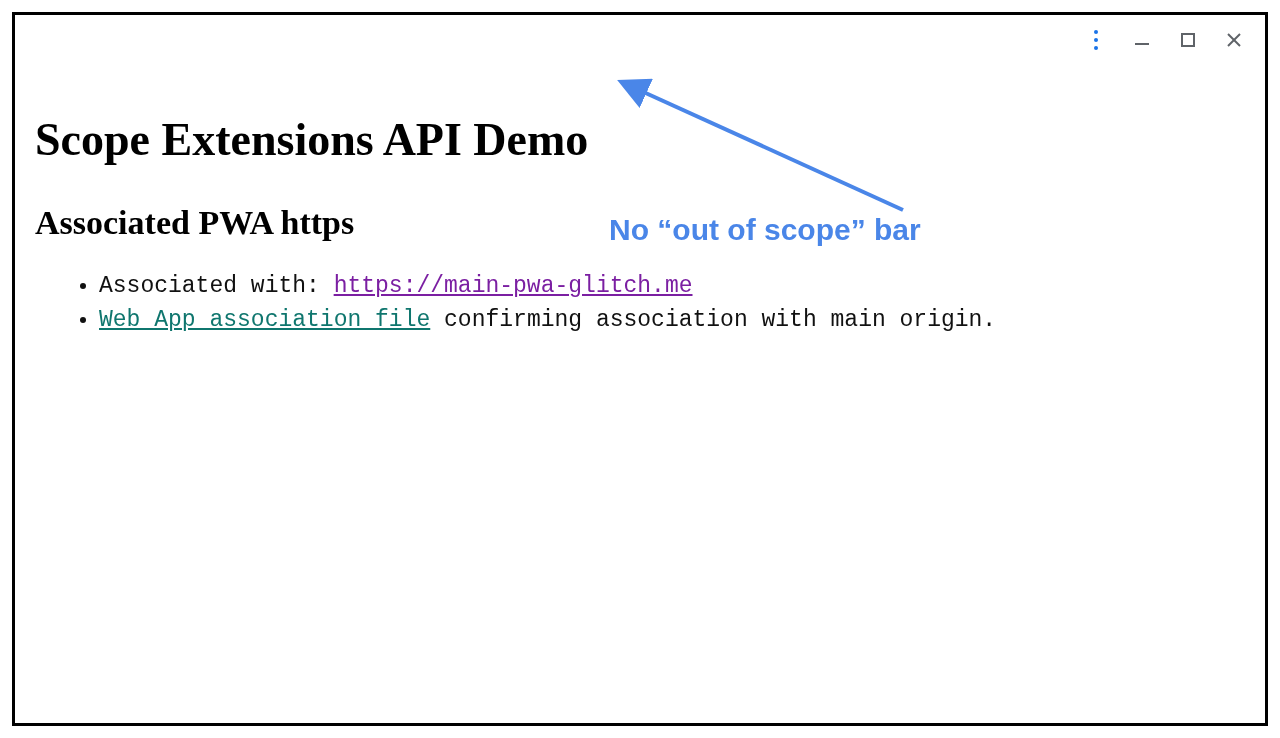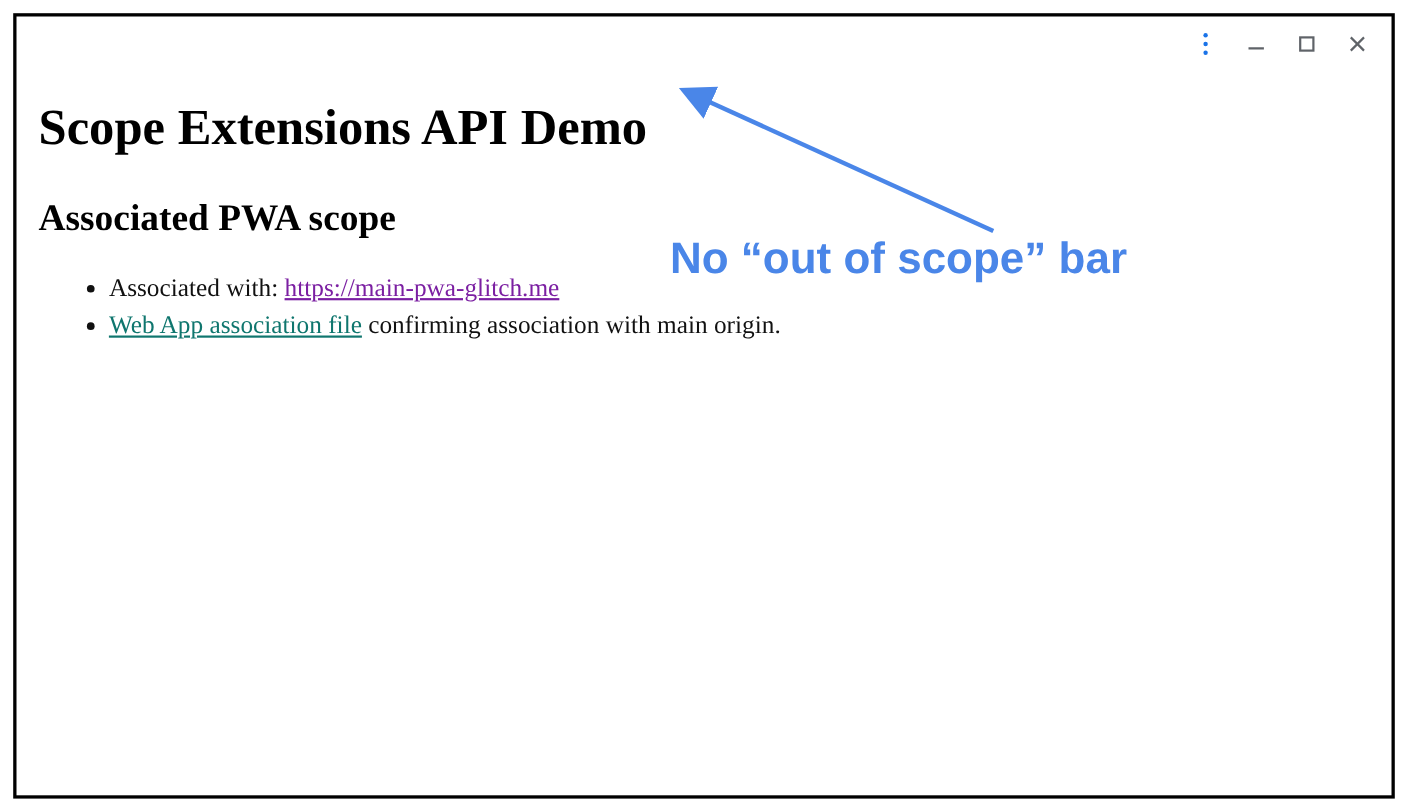--- a/index.html
+++ b/index.html
@@ -51,52 +51,53 @@
       height: 4px;
       border-radius: 50%;
       background: #1a73e8;
     }
     .content {
       padding: 0 20px 0 20px;
     }
     h1 {
       font-size: 46px;
       font-weight: bold;
-      margin-top: 24px;
+      margin-top: 48px;
       margin-bottom: 38px;
       color: #000000;
     }
     h2 {
       font-size: 34px;
       font-weight: bold;
       margin-bottom: 28px;
       color: #000000;
     }
     ul {
       list-style: disc;
       padding-left: 64px;
       font-size: 23px;
       color: #111111;
       line-height: 1.4;
+      font-family: Liberation Mono, monospace;
     }
     li { margin-bottom: 2px; }
     a.visited-link {
       color: #7b1fa2;
       text-decoration: underline;
     }
     a.unvisited-link {
       color: #0f766e;
       text-decoration: underline;
     }
     .annotation {
       position: absolute;
       left: 594px;
       top: 198px;
       font-family: Arial, Helvetica, sans-serif;
-      font-size: 40px;
+      font-size: 30px;
       font-weight: bold;
       color: #4a86e8;
       white-space: nowrap;
     }
     .arrow {
       position: absolute;
       left: 600px;
       top: 55px;
       pointer-events: none;
     }
@@ -125,21 +126,21 @@
     <div class="win-btn">
       <svg width="18" height="18" viewBox="0 0 18 18">
           <line x1="3" y1="3" x2="15" y2="15" stroke="#5f6368" stroke-width="2"></line>
           <line x1="15" y1="3" x2="3" y2="15" stroke="#5f6368" stroke-width="2"></line>
         </svg>
     </div>
   </div>
 
   <div class="content">
     <h1>Scope Extensions API Demo</h1>
-    <h2>Associated PWA scope</h2>
+    <h2>Associated PWA https</h2>
     <ul>
       <li>
         <span>Associated with: </span><a href="#" class="visited-link">https://main-pwa-glitch.me</a>
       </li>
       <li>
         <a href="#" class="unvisited-link">Web App association file</a><span> confirming association with main origin.</span>
       </li>
     </ul>
   </div>
 

